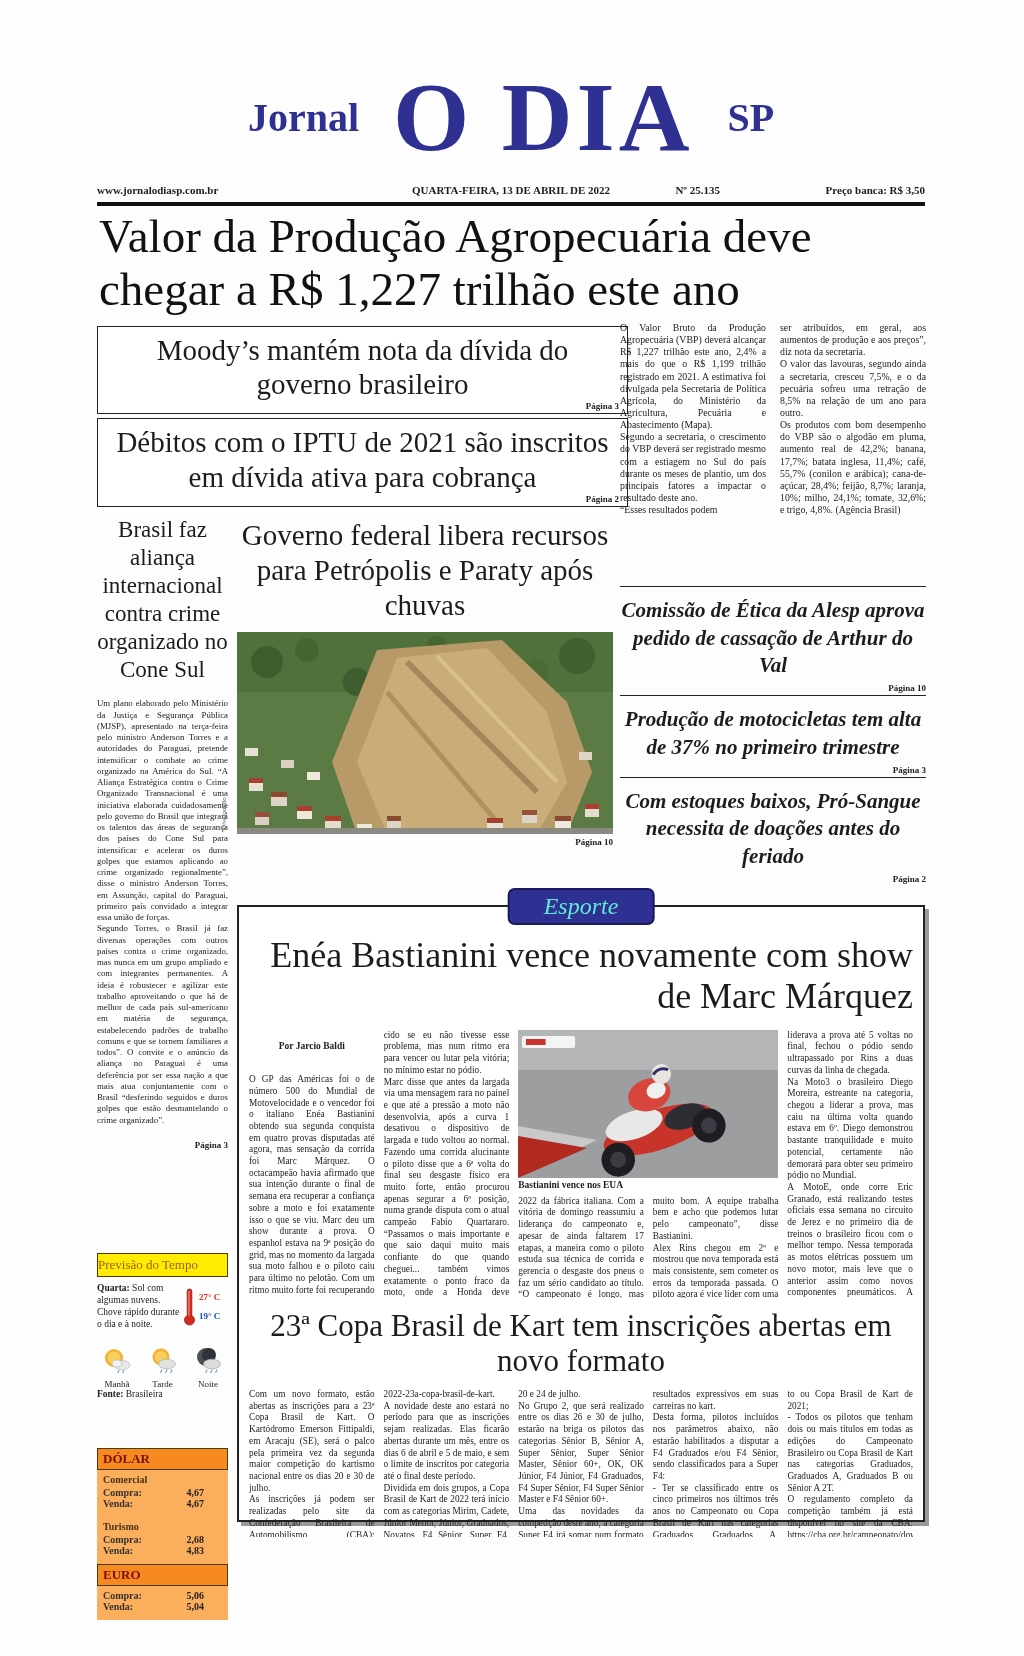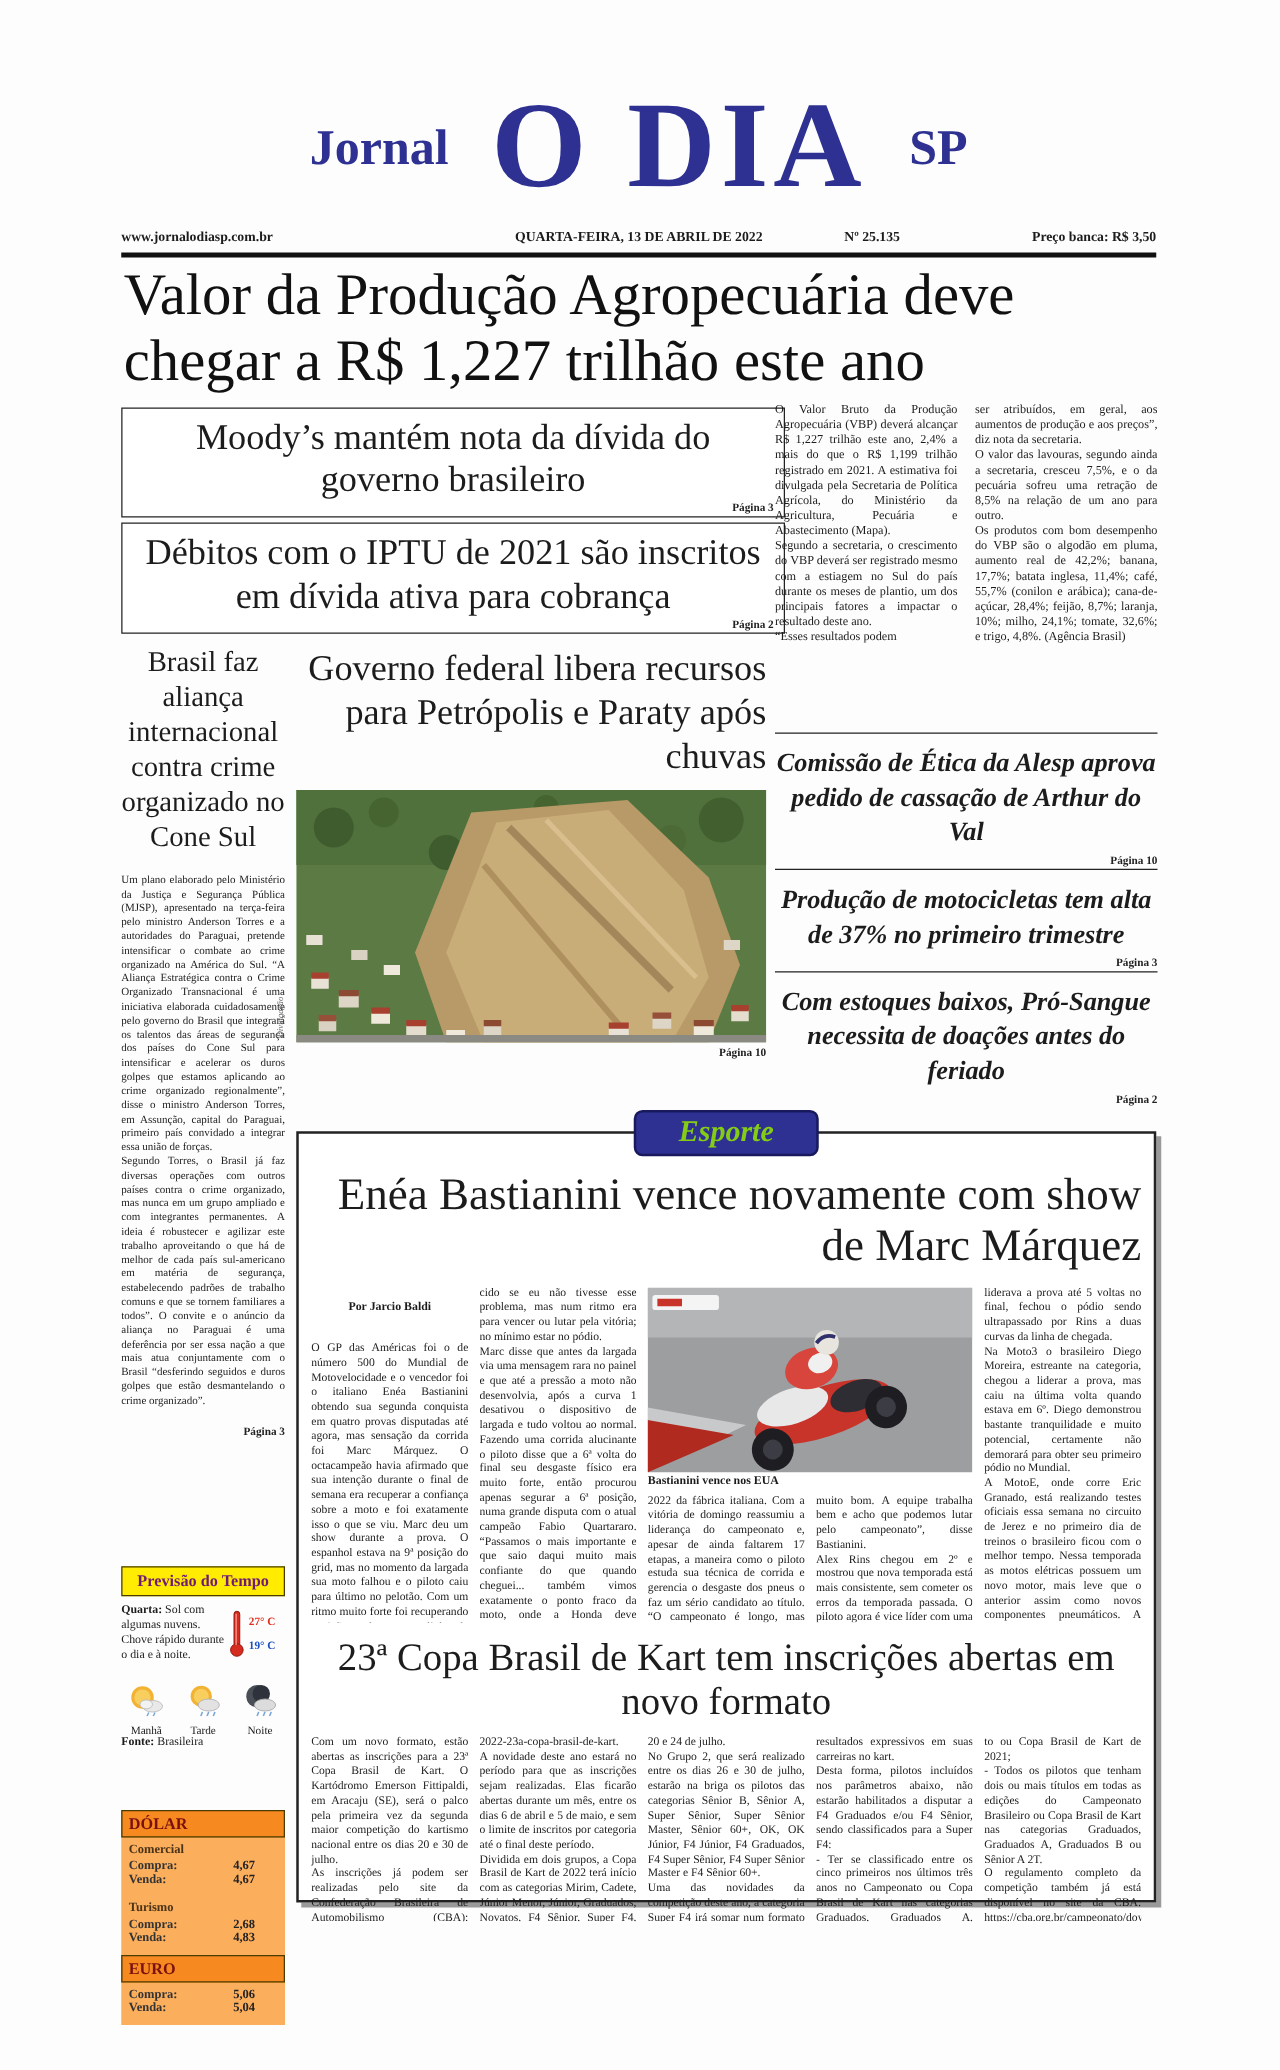--- a/index.html
+++ b/index.html
@@ -37,22 +37,22 @@
   .rteaser h3{margin:0;font-size:21px;font-style:italic;font-weight:bold;text-align:center;line-height:1.32;}
   .rteaser .pageref{display:block;text-align:right;margin-top:3px;}
   
   .left-story{position:absolute;top:516px;left:97px;width:131px;}
   .left-story h2{margin:0;font-size:23px;font-weight:normal;text-align:center;line-height:1.22;}
   .left-body{margin-top:14px;height:440px;overflow:hidden;font-size:8.8px;line-height:1.28;
              text-align:justify;white-space:pre-line;}
   .left-pageref{display:block;text-align:right;margin-top:2px;}
   
   .weather{position:absolute;top:1253px;left:97px;width:131px;font-size:9.5px;}
-  .weather-title{border:1.5px solid #4a3b00;background:#ffec00;color:#701a75;
-                 font-weight:bold;font-size:13px;text-align:center;padding:3px 0;}
+  .weather-title{border:1.5px solid #4a3b00;background:#ffec00;color:#a16207;
+                 font-weight:normal;font-size:13px;text-align:left;padding:3px 0;}
   .forecast-row{display:flex;margin-top:6px;}
   .forecast-text{width:86px;line-height:1.25;}
   .temp-block{flex:1;display:flex;align-items:center;gap:3px;}
   .temps{display:flex;flex-direction:column;gap:9px;font-weight:bold;font-size:9px;}
   .temp-high{color:#e03020;}
   .temp-low{color:#1a4fc4;}
   .periods{display:flex;justify-content:space-between;margin-top:16px;text-align:center;}
   .period{width:40px;font-size:9px;}
   .period svg{display:block;margin:0 auto 6px auto;}
   .fonte{margin-top:10px;}
@@ -61,31 +61,31 @@
   .currency{position:absolute;top:1448px;left:97px;width:131px;background:#fbae5c;
             padding-bottom:8px;font-size:10px;}
   .cur-header{border:1.5px solid #4a3b00;background:#f6891f;color:#7a1010;
               font-weight:bold;font-size:13px;padding:2px 5px;}
   .cur-section{padding:4px 6px 2px 6px;font-weight:bold;color:#4a3318;}
   .cur-row{display:flex;padding:0 6px;font-weight:bold;color:#333;}
   .cur-row .cur-val{margin-left:auto;margin-right:18px;color:#222;}
   .cur-gap{height:8px;}
   
   .center-story{position:absolute;top:518px;left:237px;width:376px;}
-  .center-story h2{margin:0;font-size:29px;font-weight:normal;text-align:right;line-height:1.2;}
+  .center-story h2{margin:0;font-size:29px;font-weight:normal;text-align:center;line-height:1.2;}
   .photo-wrap{position:relative;margin-top:10px;}
   .vcredit{position:absolute;left:-9px;bottom:4px;transform:rotate(-90deg);
            transform-origin:left bottom;font-size:7px;font-style:italic;color:#666;white-space:nowrap;}
   .photo-pageref{display:block;text-align:right;margin-top:3px;}
   
   .sport-box{position:absolute;top:905px;left:237px;width:684px;height:613px;
              border:2px solid #222;background:#fff;box-shadow:4px 4px 0 #9a9a9a;}
   .sport-badge{position:absolute;top:-19px;left:50%;transform:translateX(-50%);
                background:#2e3192;border:2px solid #191a5e;border-radius:7px;
-               color:#84cc16;font-size:24px;font-style:italic;font-weight:bold;
+               color:#5eead4;font-size:24px;font-style:italic;font-weight:normal;
                padding:2px 34px;line-height:1.2;}
   .sport-headline{margin:28px 10px 0 10px;font-size:36px;font-weight:normal;
                   text-align:right;line-height:1.15;}
   .sport-cols{display:flex;gap:9px;margin:12px 10px 0 10px;height:268px;overflow:hidden;}
   .scol{flex:1;font-size:9.3px;line-height:1.26;text-align:justify;white-space:pre-line;overflow:hidden;}
   .scol-mid{flex:2.07;display:flex;flex-direction:column;overflow:hidden;white-space:normal;}
   .byline{font-weight:bold;text-align:center;font-size:9.5px;margin-bottom:9px;white-space:nowrap;}
   .moto-photo-wrap{position:relative;}
   .photo-caption{font-size:9.5px;font-weight:bold;margin:2px 0 4px 0;}
   .mid-cols{display:flex;gap:9px;flex:1;overflow:hidden;}

